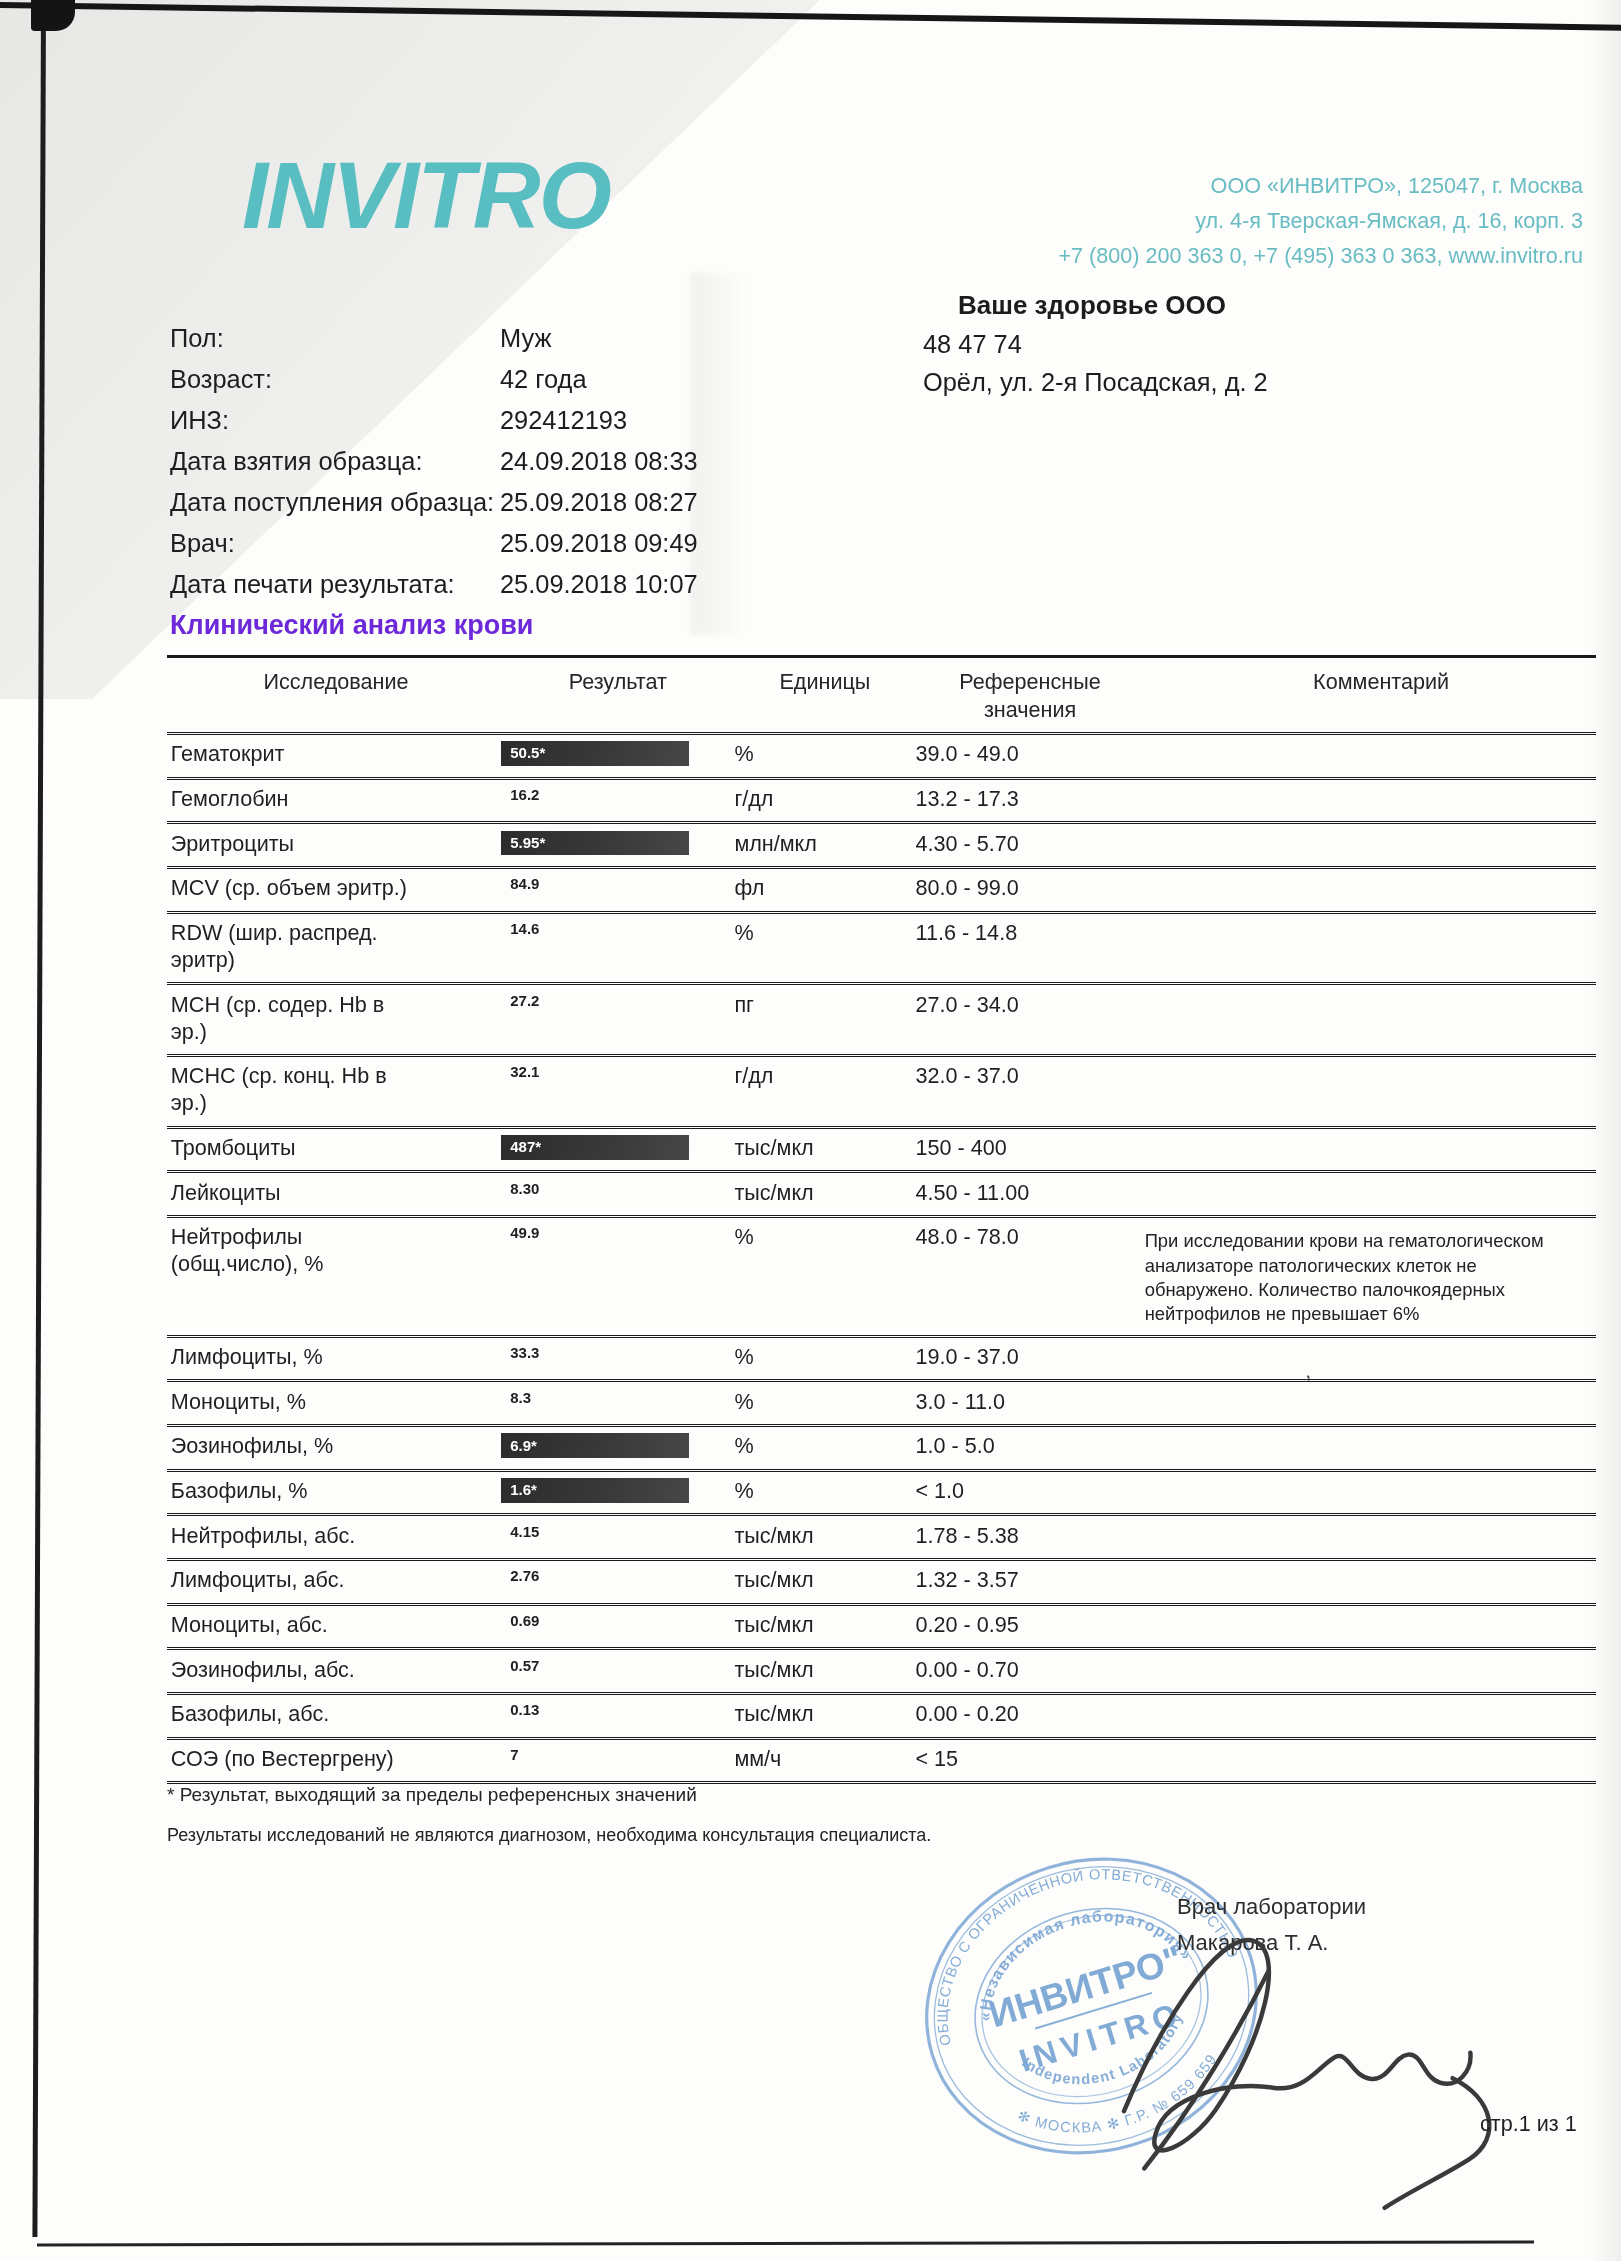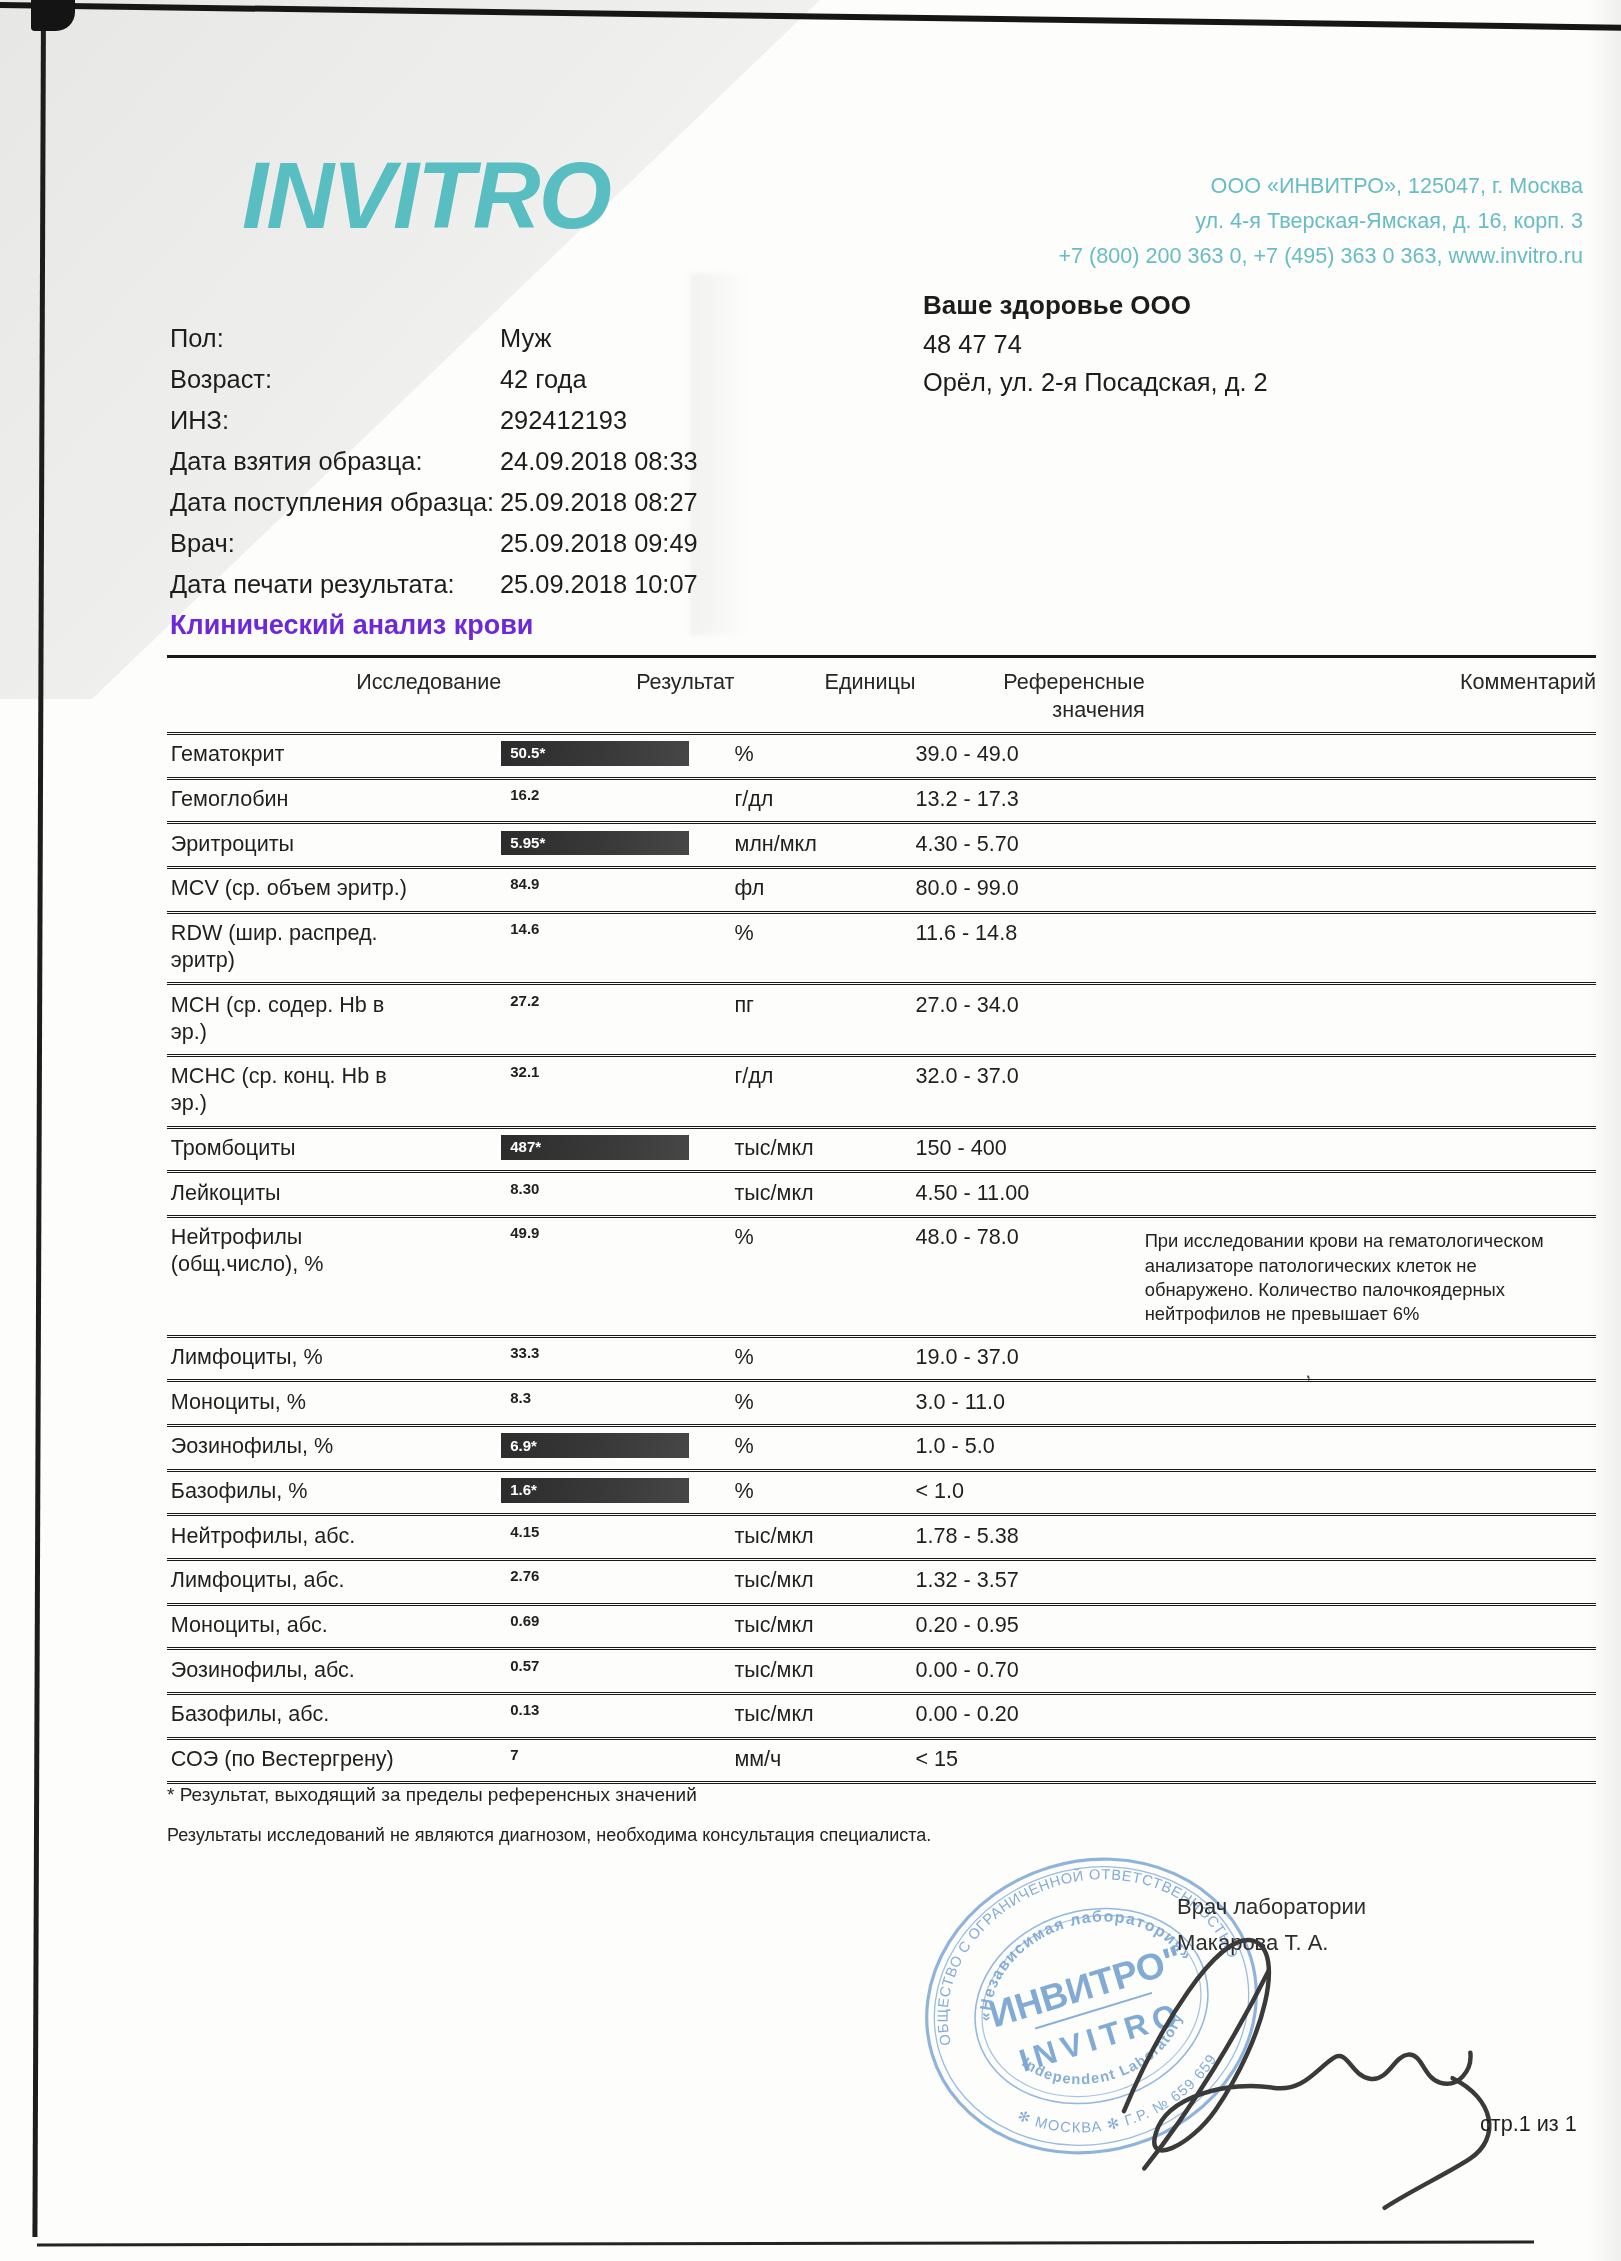--- a/index.html
+++ b/index.html
@@ -24,32 +24,32 @@
                 background:linear-gradient(to right,rgba(60,60,60,0),rgba(60,60,60,0.08));}
   .artifact-mark{position:absolute;left:1304px;top:1358px;font-size:21.6px;color:#4a4a4a;
                  transform:rotate(-12deg);}
 
   
   .logo{position:absolute;left:242px;top:142px;font-size:94px;font-weight:bold;font-style:italic;
         letter-spacing:-1.9px;color:#58bec2;}
   .lab-address{position:absolute;left:953px;top:169px;width:630px;text-align:right;
                font-size:21.6px;line-height:1.62;color:#68bcc3;}
   .client{position:absolute;left:923px;top:286px;font-size:25.4px;line-height:1.5;color:#1c1c1c;}
-  .client .name{font-weight:bold;font-size:26px;}
+  .client .name{font-weight:bold;font-size:26px;margin-left:35px;}
 
   
   .patient-info{position:absolute;left:170px;top:324px;}
   .p-row{display:grid;grid-template-columns:330px auto;height:41px;font-size:25.4px;color:#1d1d1d;}
   .p-row.b .p-label,.p-row.b .p-value{font-weight:normal;}
 
   
   .doc-title{position:absolute;left:170px;top:610px;font-size:27px;font-weight:bold;color:#6d28d9;}
   .doc-body{position:absolute;left:167px;top:655px;width:1429px;}
   table.results{width:1429px;border-collapse:collapse;border-top:3.2px solid #1a1a1a;table-layout:fixed;}
-  .results th{font-size:21.6px;font-weight:normal;text-align:right;color:#262626;
+  .results th{font-size:21.6px;font-weight:normal;text-align:center;color:#262626;
               padding:10.2px 0 7.6px;vertical-align:top;border-bottom:3.8px double #1a1a1a;line-height:1.3;}
   .results th.col0{padding-left:3.8px;}
   .results th.col4{padding-left:21.6px;}
   .results td{font-size:21.6px;color:#1f1f1f;padding:6.4px 0 8.3px;vertical-align:top;
               border-bottom:3.8px double #1a1a1a;}
   td.c-name{padding-left:3.8px;padding-right:84px;line-height:1.25;}
   td.c-result{font-size:15px;font-weight:bold;padding-left:9px;}
   td.c-units{}
   td.c-ref{}
   td.c-comment{font-size:18.4px;line-height:1.32;color:#232323;padding-right:51px;padding-top:11.4px;}

